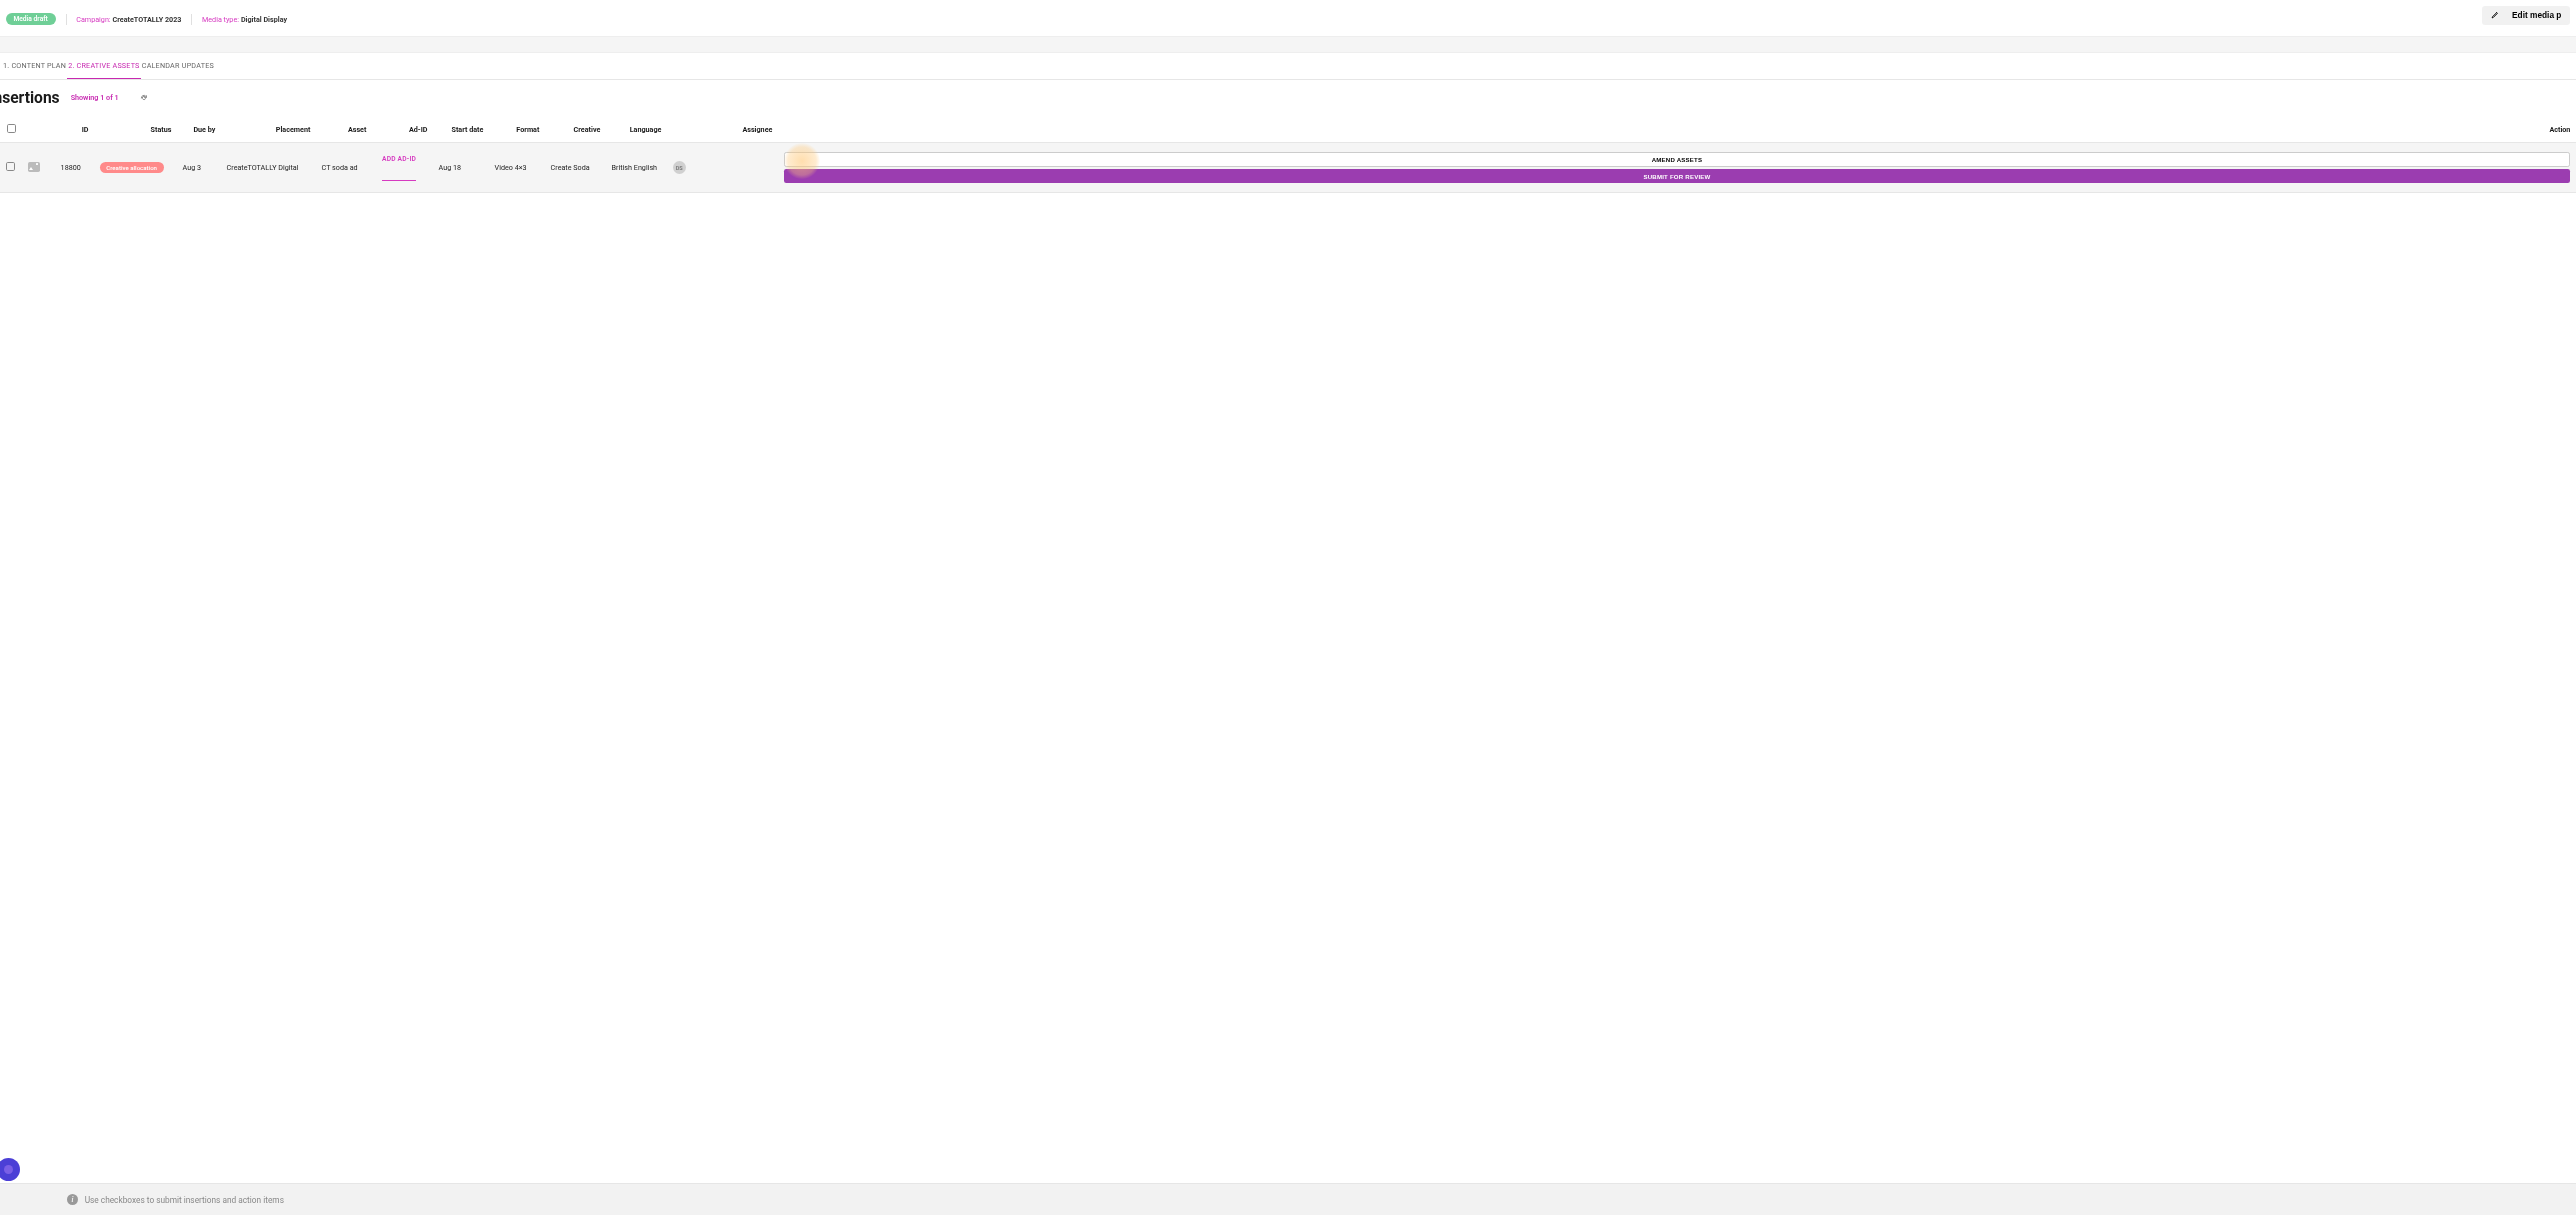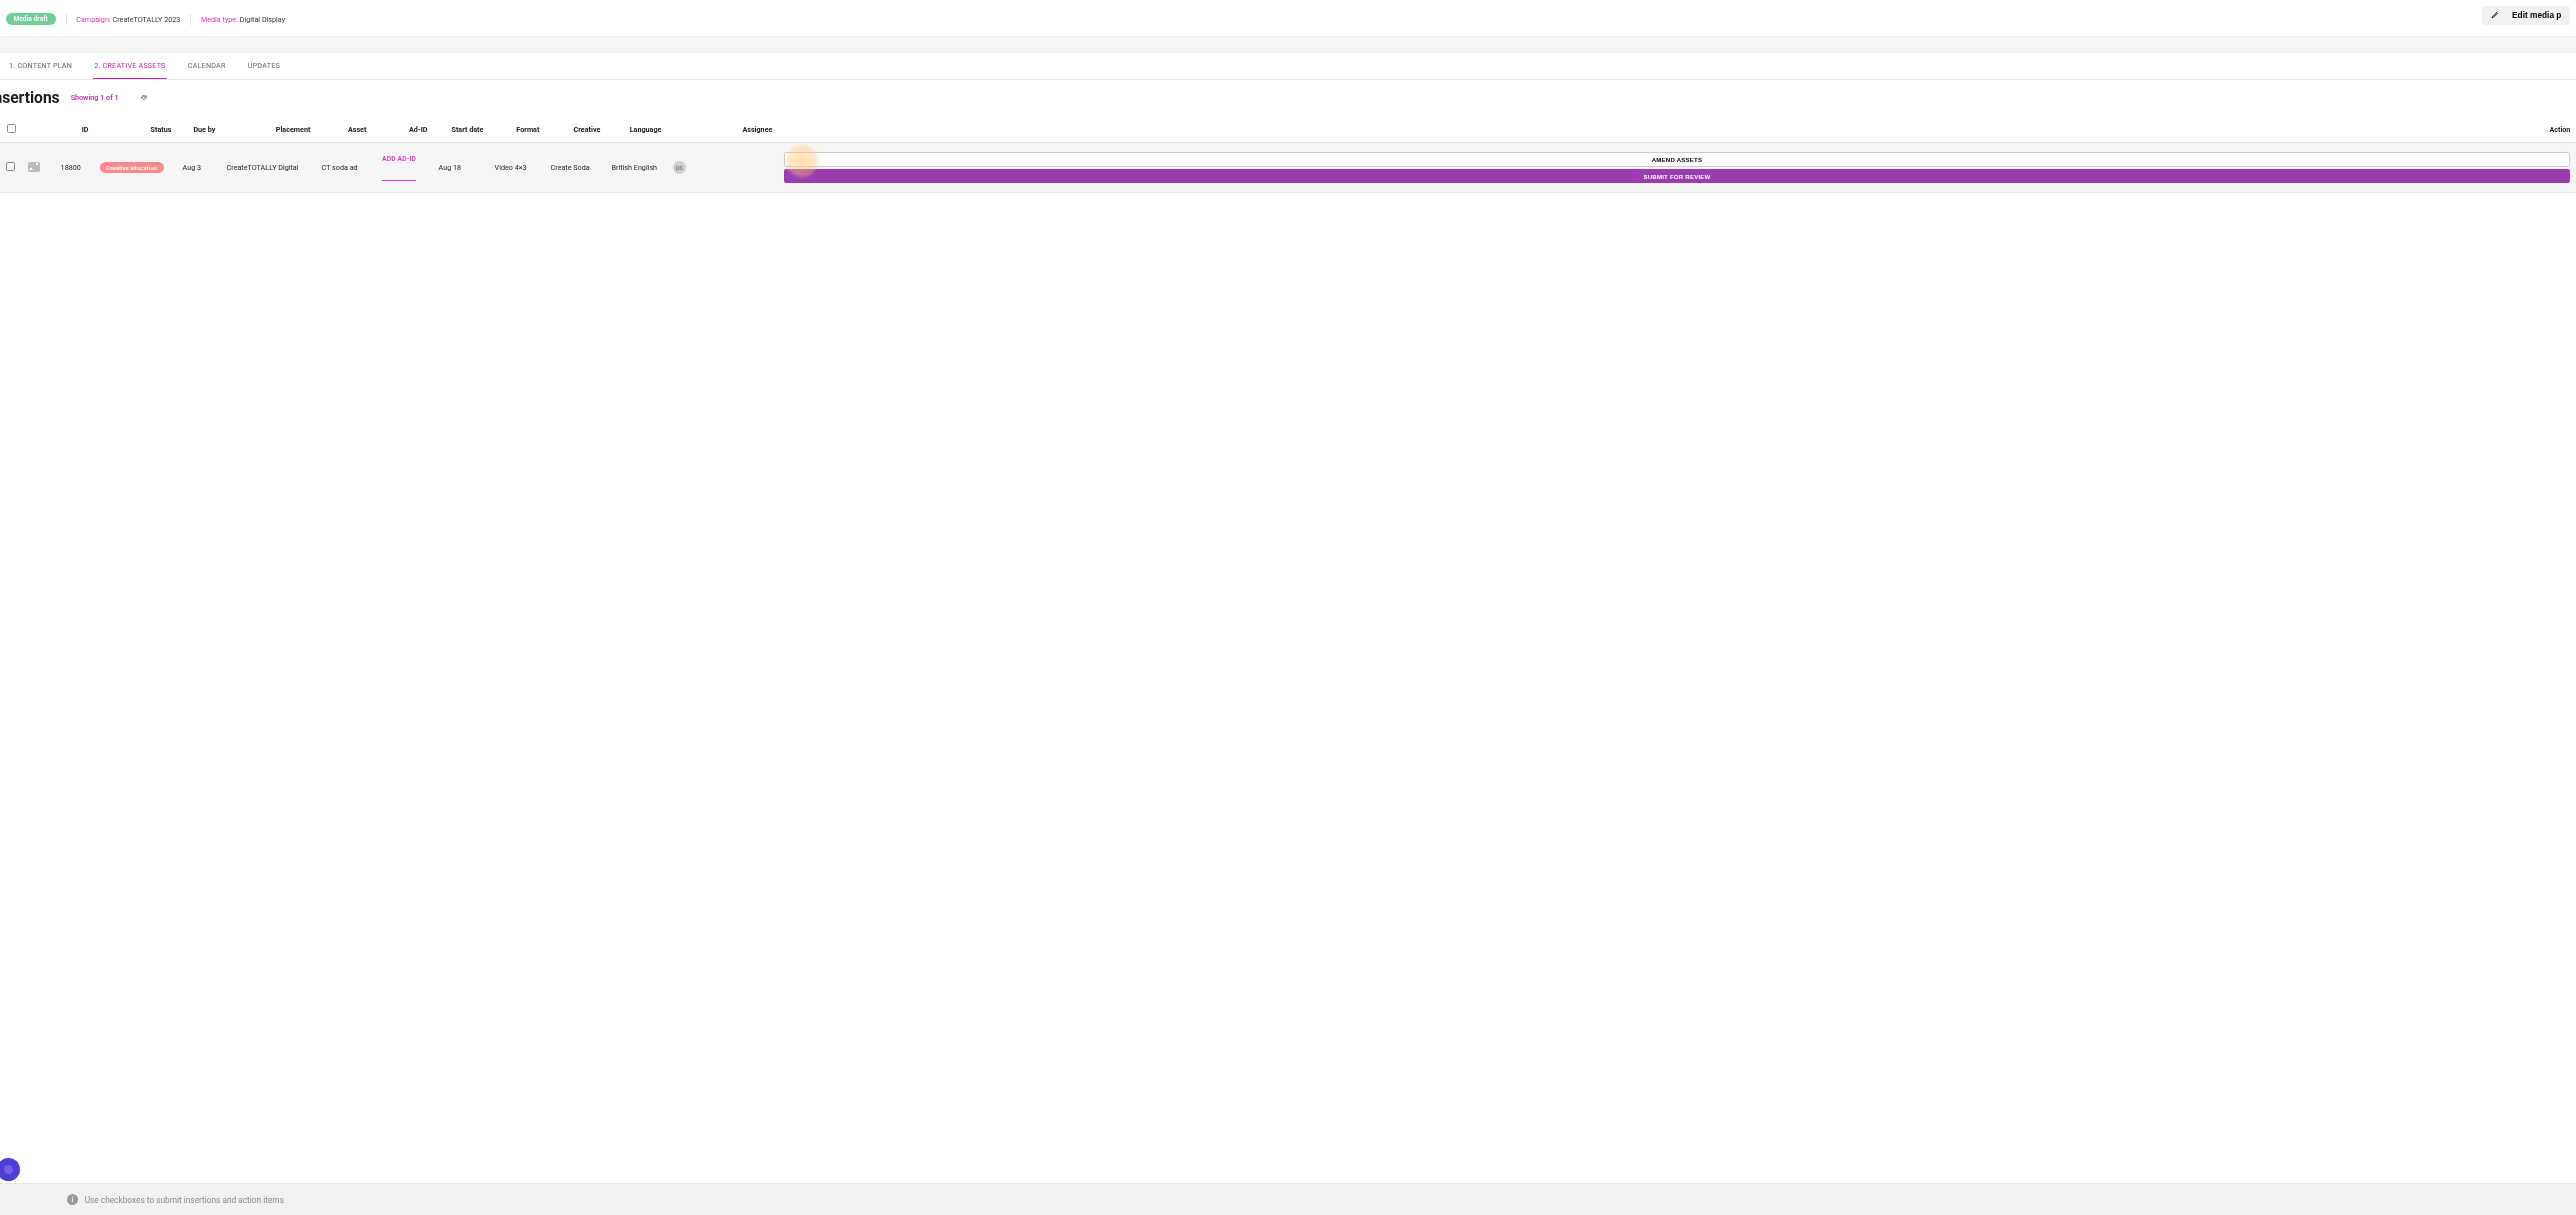--- a/index.html
+++ b/index.html
@@ -37,20 +37,21 @@
     height: 11px;
     background: #e0e0e0;
   }
   .meta-label {
     color: #d63ac0;
     font-size: 7.2px;
   }
   .meta-value {
     color: #333;
     font-size: 7.2px;
+    font-weight: bold;
   }
   .edit-media-btn {
     display: flex;
     align-items: center;
     gap: 12px;
     background: #f1f1f1;
     border: none;
     border-radius: 3.3px;
     padding: 4.4px 9px;
     font-size: 8.3px;
@@ -62,22 +63,21 @@
   .spacer-bar {
     height: 16.7px;
     background: #f5f5f5;
     border-top: 0.6px solid #eee;
     border-bottom: 0.6px solid #eee;
   }
 
   
   .tabs {
     display: flex;
-    gap: 20px;
-    padding: 0 8px;
+    padding: 0 2px;
     border-bottom: 0.6px solid #e6e6e6;
     background: #fff;
   }
   .tab {
     padding: 7.8px 1.1px;
     font-size: 7.2px;
     color: #666;
     letter-spacing: 0.2px;
     cursor: pointer;
     border-bottom: 1.7px solid transparent;

